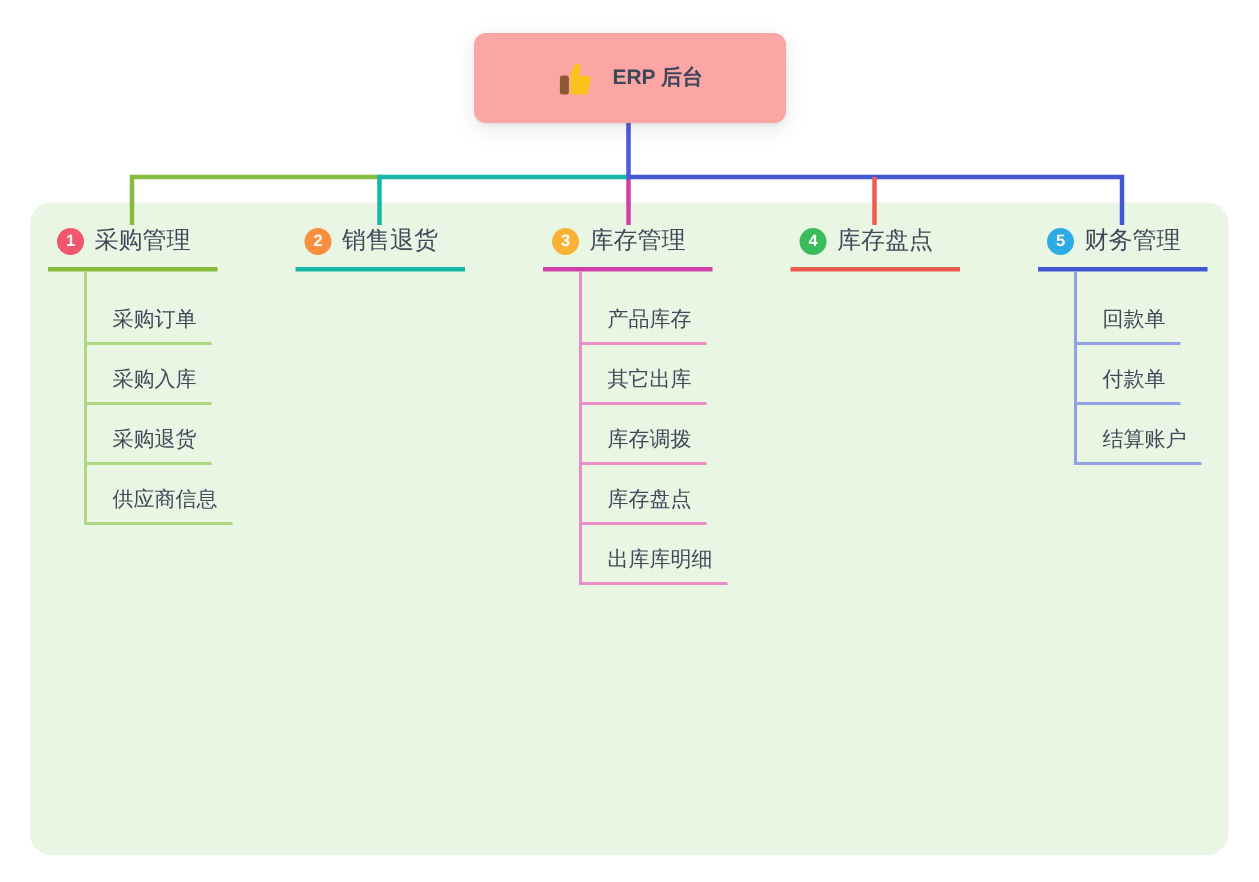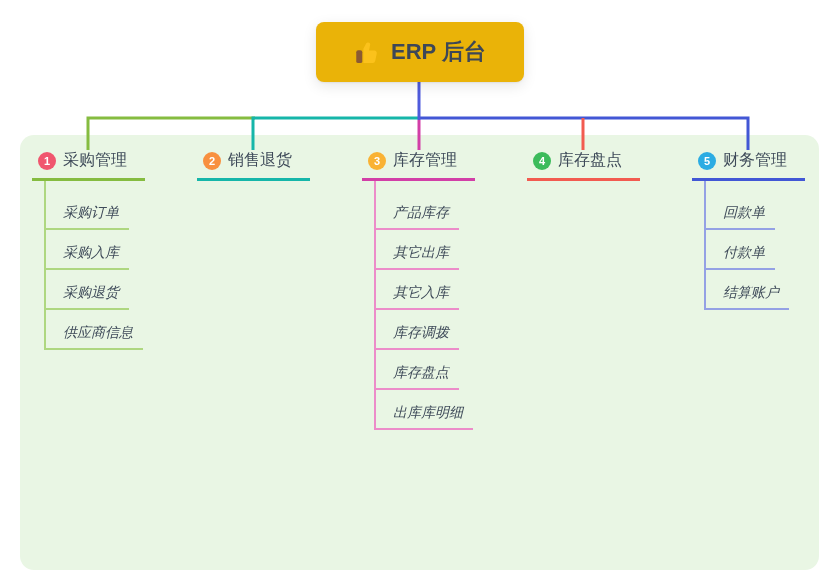--- a/index.html
+++ b/index.html
@@ -17,44 +17,43 @@
     border-radius:14px;
   }
 
   
   svg.connectors { position:absolute; left:0; top:0; pointer-events:none; }
   svg.connectors path { fill:none; stroke-width:3; }
 
   
   .root-card {
     position:absolute; left:316px; top:22px; width:208px; height:60px;
-    background:#eab308; border-radius:8px;
+    background:#fca5a5; border-radius:8px;
     box-shadow:0 1px 2px rgba(0,0,0,0.06), 0 4px 14px rgba(0,0,0,0.10);
     display:flex; align-items:center; justify-content:center; gap:10px;
-    font-size:22px; font-weight:600; color:#3D4757; cursor:pointer;
+    font-size:14px; font-weight:600; color:#3D4757; cursor:pointer;
   }
   .root-card .emoji { width:27px; height:27px; display:inline-block; }
 
   
   .branch { position:absolute; top:148px; width:150px; }
   .branch-title {
     width:113px; display:flex; align-items:center; gap:7px;
     padding:2px 0 7px 6px;
     border-bottom:3px solid var(--line);
     font-size:16px; font-weight:500; color:#3E4A59; cursor:pointer;
   }
   .badge {
     width:18px; height:18px; border-radius:50%; flex:0 0 18px;
     background:var(--badge); color:#fff;
     font-size:11px; font-weight:bold; line-height:18px; text-align:center;
   }
   .children {
-    margin-left:12px; border-left:2px solid var(--child-line);
+    margin-left:24px; border-left:2px solid var(--child-line);
     width:fit-content;
-    font-style:italic;
   }
   .child {
     width:fit-content; height:40px;
     display:flex; align-items:flex-end;
     padding:0 10px 6px 17px;
     border-bottom:2px solid var(--child-line);
     font-size:14px; color:#3E4A59; white-space:nowrap; cursor:pointer;
   }
   .child:first-child { height:49px; }
 </style>
@@ -105,21 +104,20 @@
   </div>
 
   <div class="branch" style="left: 362px; --line: #D23FA7; --child-line: #EC8CC9; --badge: #F9B234;">
     <div class="branch-title">
       <span class="badge">3</span>
       <span>库存管理</span>
     </div>
     <div class="children">
       <div class="child">产品库存</div>
       <div class="child">其它出库</div>
-      <div class="child">其它入库</div>
       <div class="child">库存调拨</div>
       <div class="child">库存盘点</div>
       <div class="child">出库库明细</div>
     </div>
   </div>
 
   <div class="branch" style="left: 527px; --line: #F25B50; --child-line: #F8A099; --badge: #3CBB5B;">
     <div class="branch-title">
       <span class="badge">4</span>
       <span>库存盘点</span>

